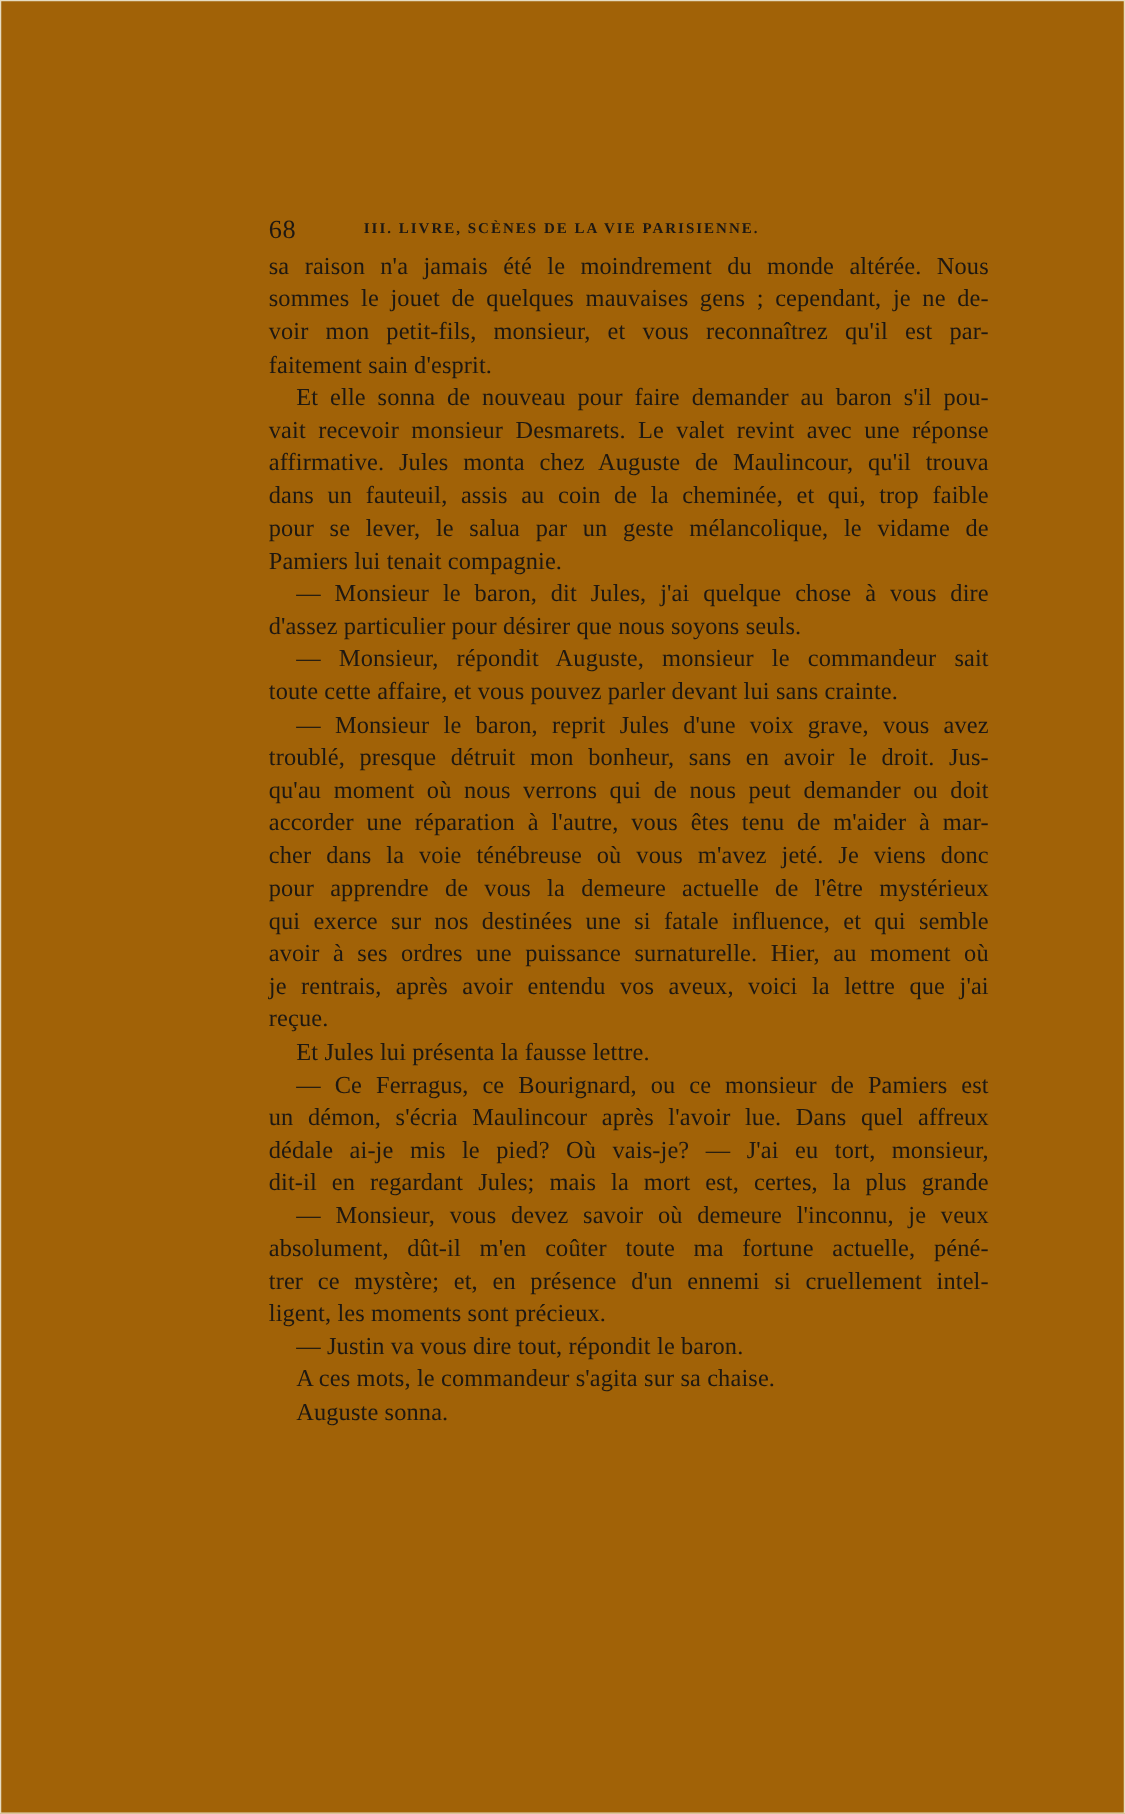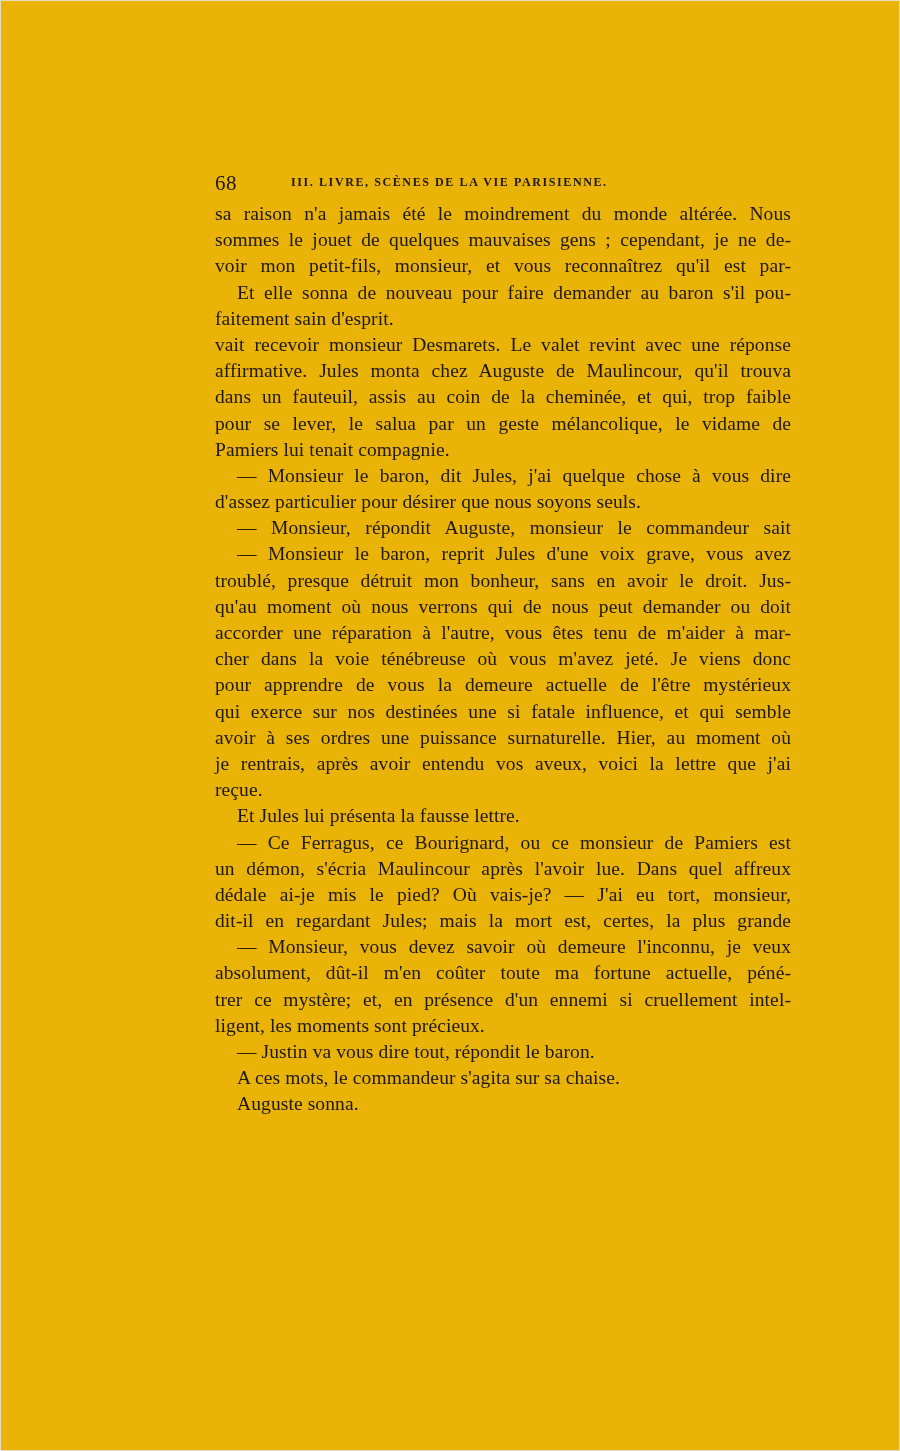--- a/index.html
+++ b/index.html
@@ -10,21 +10,21 @@
       position: relative;
       overflow: hidden;
       font-family: "Liberation Serif", serif;
       color: #1e1812;
     }
     .page {
       position: absolute;
       left: 0; top: 0;
       width: 898px; height: 1449px;
       border: 1px solid #e6dcc0;
-      background: #eab308;
+      background: #a16207;
     }
     .header {
       position: absolute;
       left: 214px;
       top: 170px;
       width: 510px;
       height: 30px;
       font-weight: bold;
     }
     .page-number {
@@ -66,30 +66,31 @@
 <div class="page">
   <div class="header">
     <span class="page-number">68</span>
     <span class="running-title">III. LIVRE, SCÈNES DE LA VIE PARISIENNE.</span>
   </div>
 
   <div class="body-text">
     <div class="line"><span>sa raison n'a jamais été </span><span class="italic">le moindrement du monde</span><span> altérée. Nous</span></div>
     <div class="line">sommes le jouet de quelques mauvaises gens ; cependant, je ne de-</div>
     <div class="line">voir mon petit-fils, monsieur, et vous reconnaîtrez qu'il est par-</div>
+    <div class="line last">faitement sain d'esprit.</div>
     <div class="line indent">Et elle sonna de nouveau pour faire demander au baron s'il pou-</div>
-    <div class="line last">faitement sain d'esprit.</div>
     <div class="line">vait recevoir monsieur Desmarets. Le valet revint avec une réponse</div>
     <div class="line">affirmative. Jules monta chez Auguste de Maulincour, qu'il trouva</div>
     <div class="line">dans un fauteuil, assis au coin de la cheminée, et qui, trop faible</div>
     <div class="line">pour se lever, le salua par un geste mélancolique, le vidame de</div>
     <div class="line last">Pamiers lui tenait compagnie.</div>
     <div class="line indent">— Monsieur le baron, dit Jules, j'ai quelque chose à vous dire</div>
     <div class="line last">d'assez particulier pour désirer que nous soyons seuls.</div>
     <div class="line indent">— Monsieur, répondit Auguste, monsieur le commandeur sait</div>
+    <div class="line last">toute cette affaire, et vous pouvez parler devant lui sans crainte.</div>
     <div class="line indent">— Monsieur le baron, reprit Jules d'une voix grave, vous avez</div>
     <div class="line">troublé, presque détruit mon bonheur, sans en avoir le droit. Jus-</div>
     <div class="line">qu'au moment où nous verrons qui de nous peut demander ou doit</div>
     <div class="line">accorder une réparation à l'autre, vous êtes tenu de m'aider à mar-</div>
     <div class="line">cher dans la voie ténébreuse où vous m'avez jeté. Je viens donc</div>
     <div class="line">pour apprendre de vous la demeure actuelle de l'être mystérieux</div>
     <div class="line">qui exerce sur nos destinées une si fatale influence, et qui semble</div>
     <div class="line">avoir à ses ordres une puissance surnaturelle. Hier, au moment où</div>
     <div class="line">je rentrais, après avoir entendu vos aveux, voici la lettre que j'ai</div>
     <div class="line last">reçue.</div>

